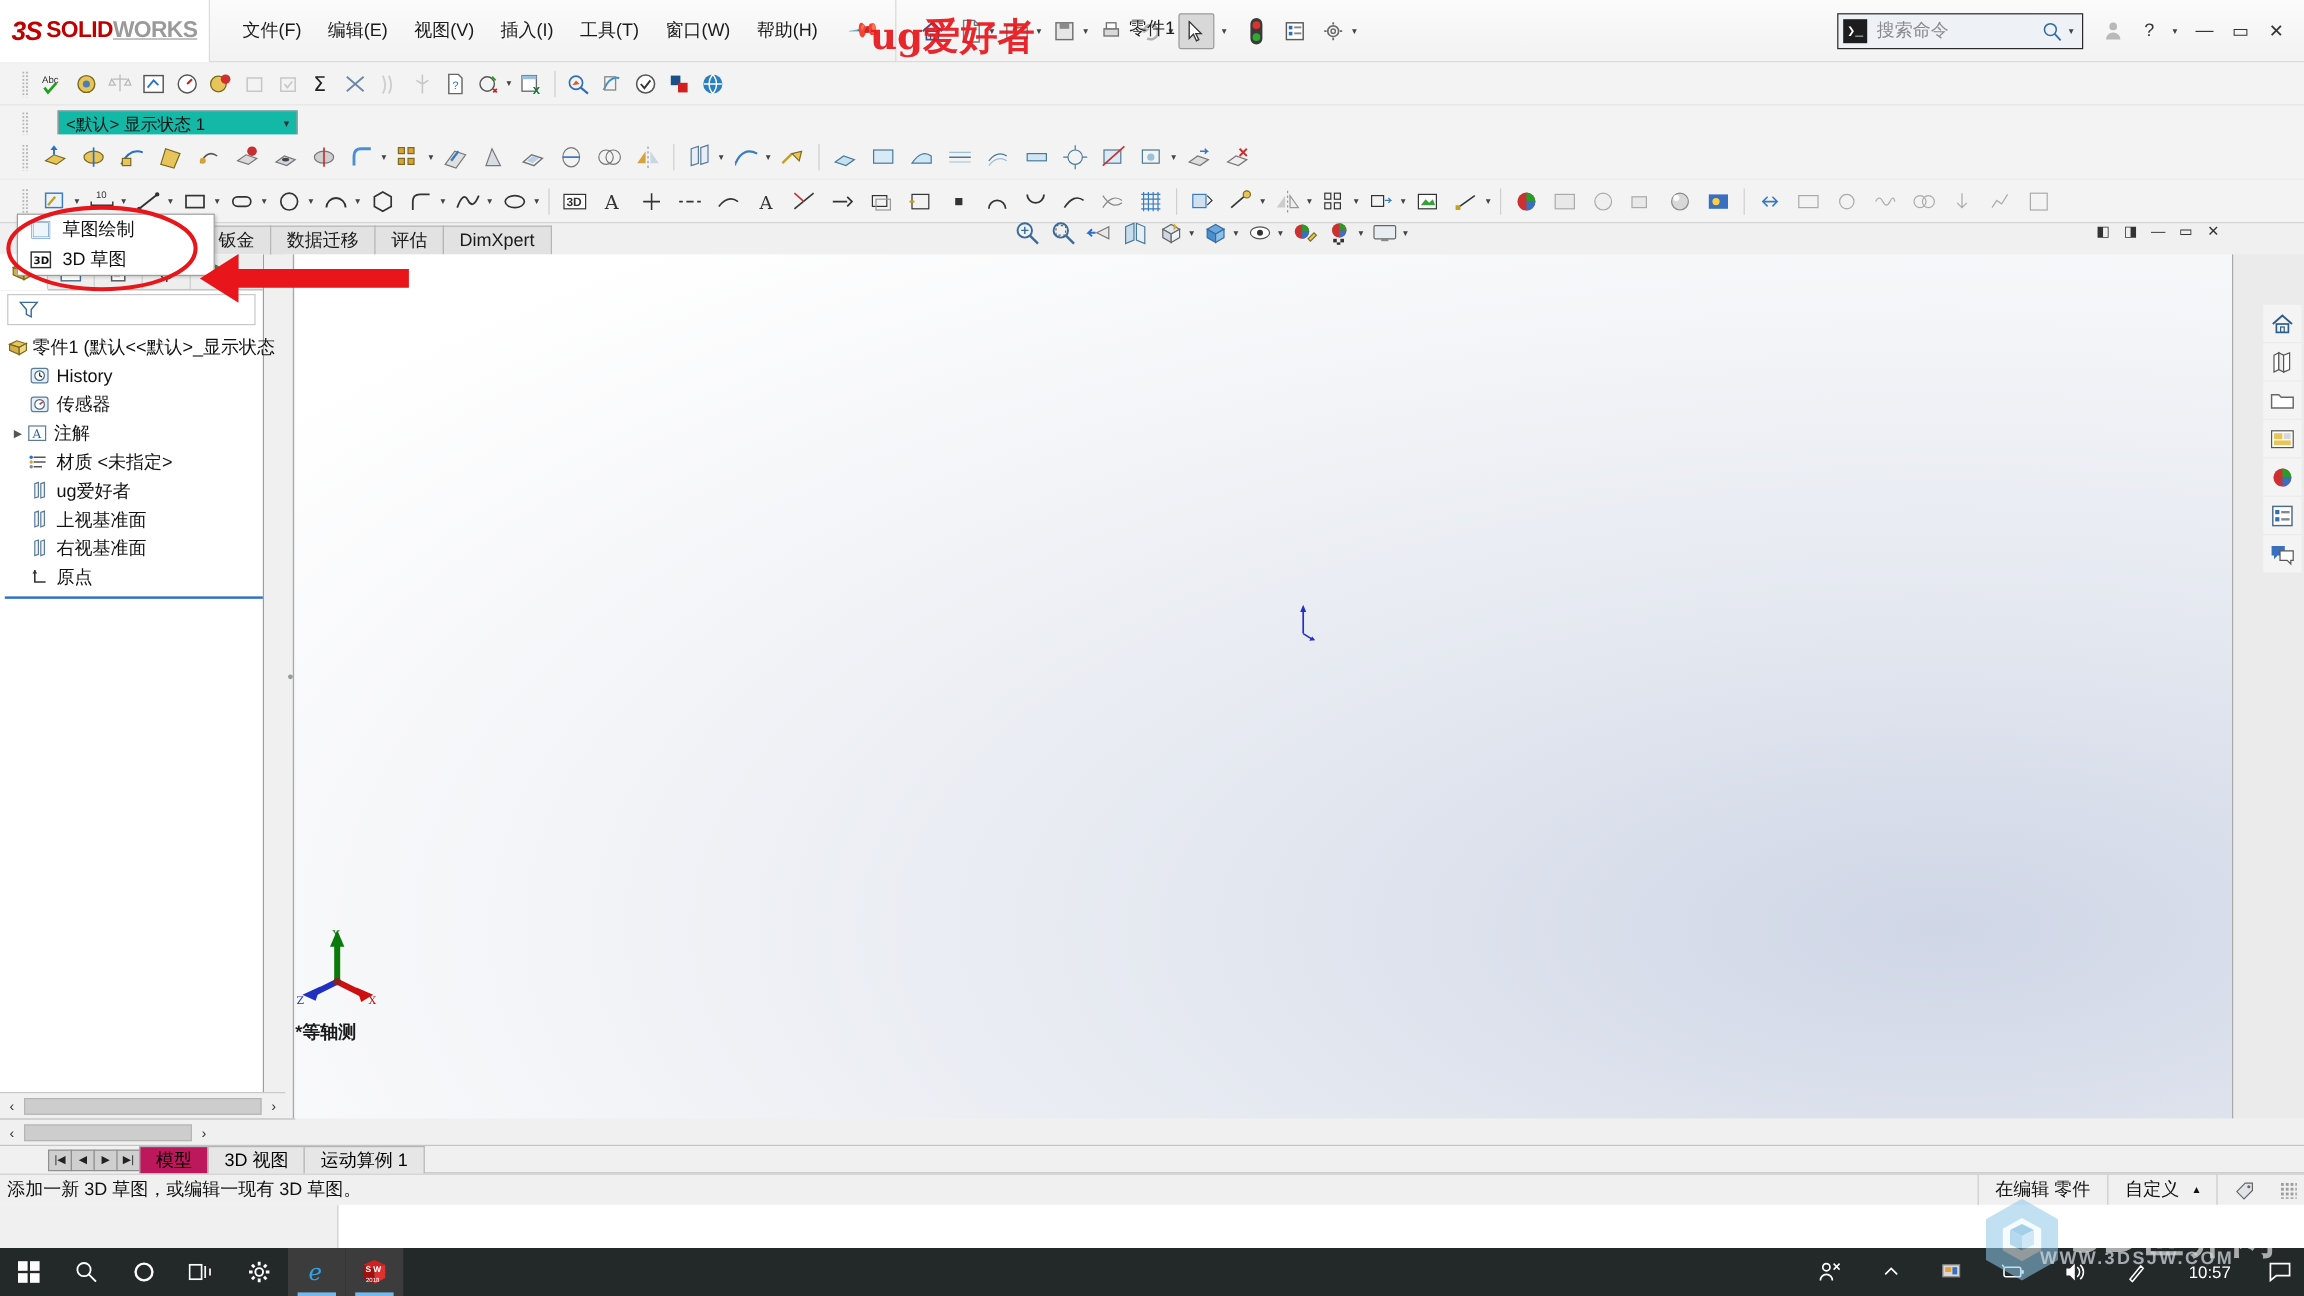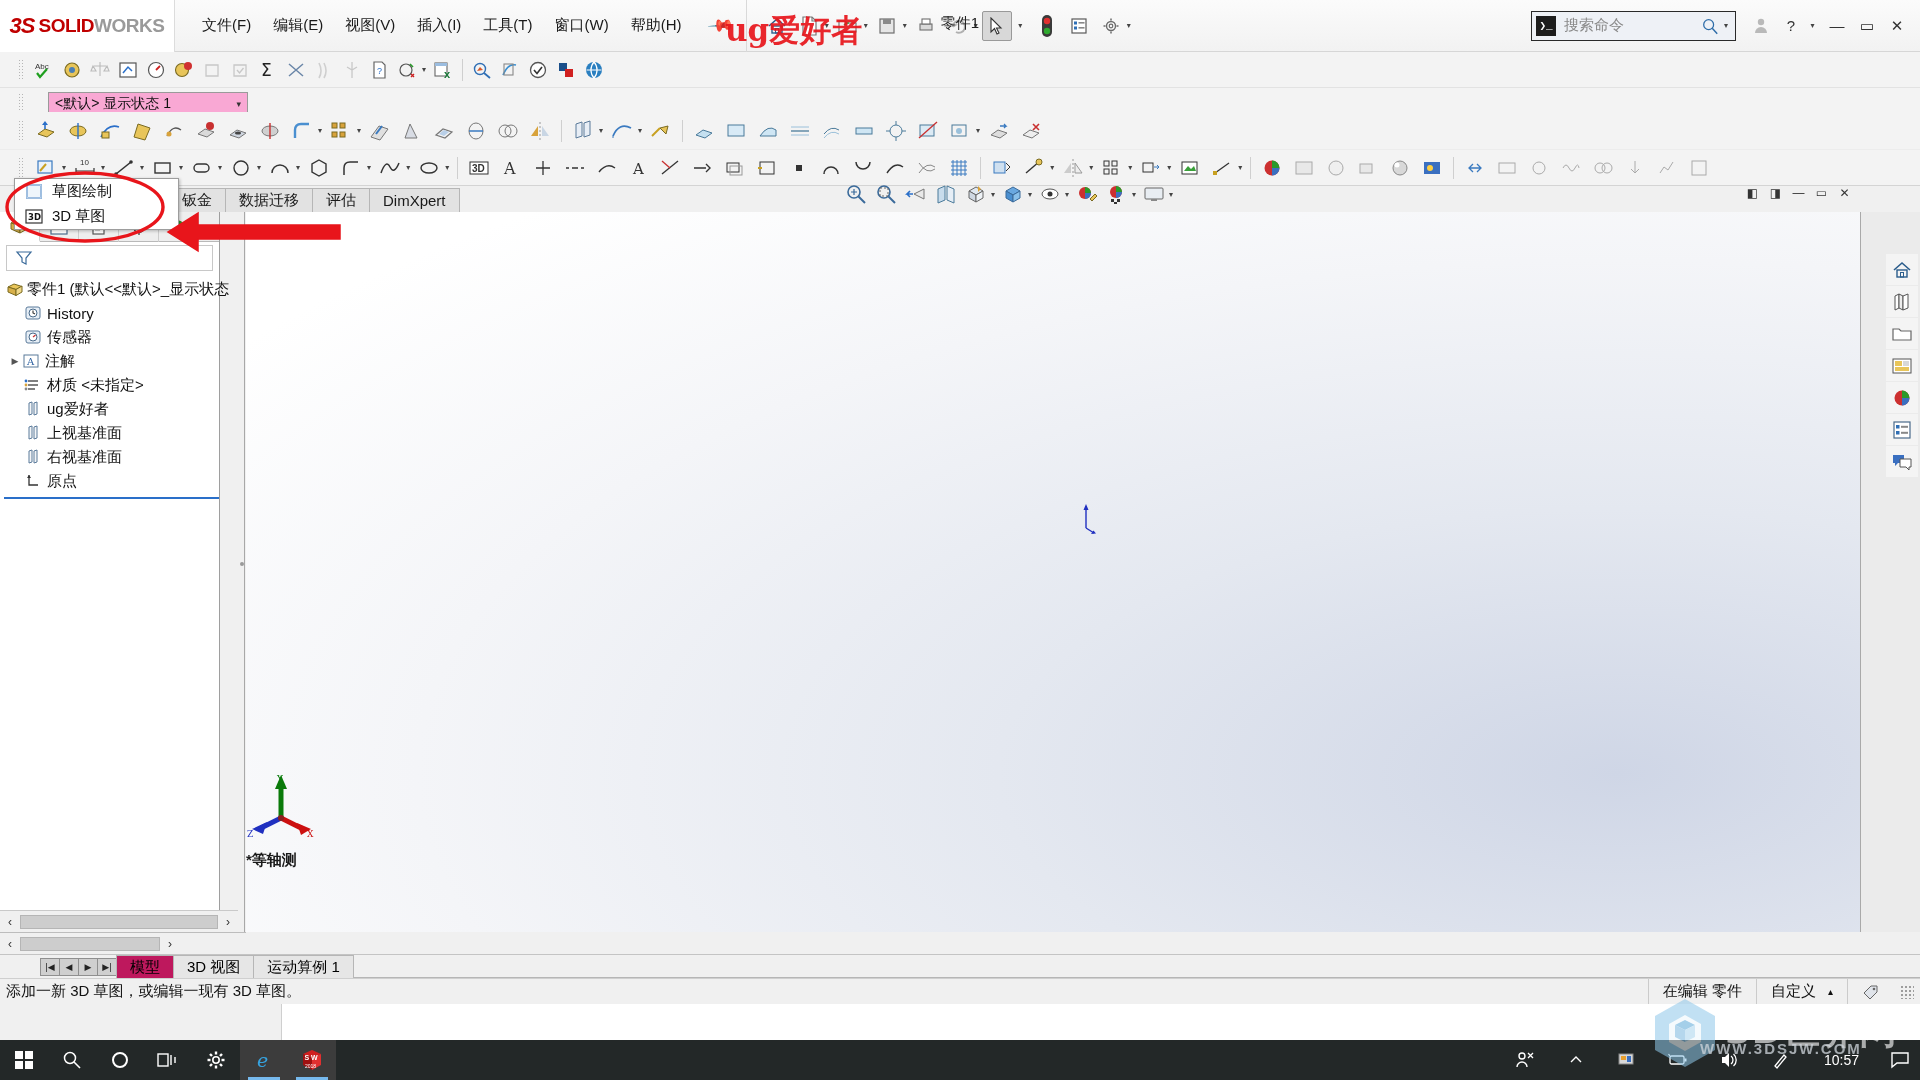--- a/index.html
+++ b/index.html
@@ -19,21 +19,21 @@
     border-bottom:1px solid #d6d6d6;
     display:flex; align-items:center;
   }
   .sw-logo {
     width:175px; height:52px; background:#ffffff;
     display:flex; align-items:center; justify-content:center;
     border-right:1px solid #dcdcdc;
   }
   .sw-logo .ds { color:#c00000; font-weight:bold; font-size:22px; font-style:italic; letter-spacing:-1px;}
   .sw-logo .solid { color:#c00000; font-weight:bold; font-size:19px; letter-spacing:-0.5px;}
-  .sw-logo .works { color:#9a9a9a; font-weight:bold; font-size:19px; letter-spacing:-0.5px;}
+  .sw-logo .works { color:#9a9a9a; font-weight:bold; font-size:19px; letter-spacing:-0.5px;text-decoration:underline;}
 
   .menubar { display:flex; align-items:center; height:52px; padding-left:16px; }
   .menu-item { padding:4px 11px; font-size:15px; color:#1a1a1a; cursor:default; white-space:nowrap; }
 
   .pin-icon { margin-left:18px; color:#3a6ea5; font-size:17px; transform:rotate(40deg); }
 
   .qat {
     display:flex; align-items:center; height:52px; margin-left:14px;
     border-left:1px solid #d9d9d9; padding-left:14px; position:relative;
   }
@@ -67,21 +67,21 @@
   #tb2 { top:88px; width:1920px; height:32px; border-bottom:1px solid #e2e2e2; padding-left:18px;}
   .grip { width:6px;height:22px;
     background-image:radial-gradient(#b5b5b5 40%, transparent 41%);
     background-size:3px 3px; margin-right:6px; }
   .ti { width:26px;height:26px; display:inline-flex;align-items:center;justify-content:center;
         border:1px solid transparent; border-radius:2px; margin:0 1px;}
   .ti.dim { opacity:0.4; }
   .tsep { width:1px;height:22px;background:#cfcfcf;margin:0 5px; }
 
   .dispstate {
-    margin-left:18px; width:200px;height:24px;border:1px solid #9a9a9a;background:#f9a8d4;
+    margin-left:18px; width:200px;height:24px;border:1px solid #9a9a9a;background:#14b8a6;
     display:flex;align-items:center;padding:0 6px; font-size:14px; color:#111;
   }
   .dispstate .dd { margin-left:auto; font-size:9px; color:#333; }
 
   
   #ribbonA { position:absolute; left:0; top:112px; width:1920px; height:38px; background:#f3f3f3;
              display:flex; align-items:center; padding-left:18px; border-bottom:1px solid #ececec;}
   #ribbonB { position:absolute; left:0; top:150px; width:1920px; height:36px; background:#f3f3f3;
              display:flex; align-items:center; padding-left:18px; border-bottom:1px solid #d4d4d4;}
   .bi { width:30px;height:30px; display:inline-flex;align-items:center;justify-content:center;

